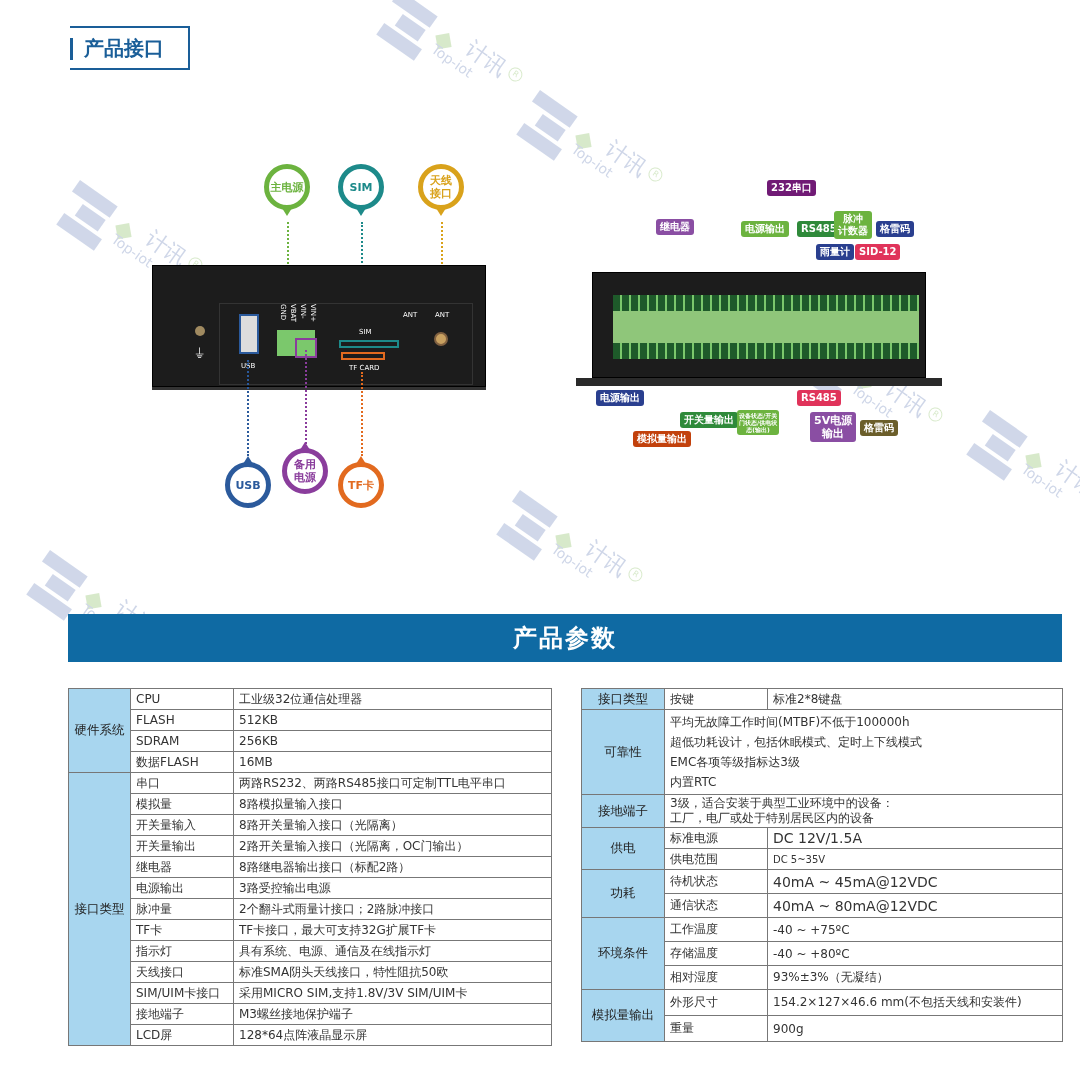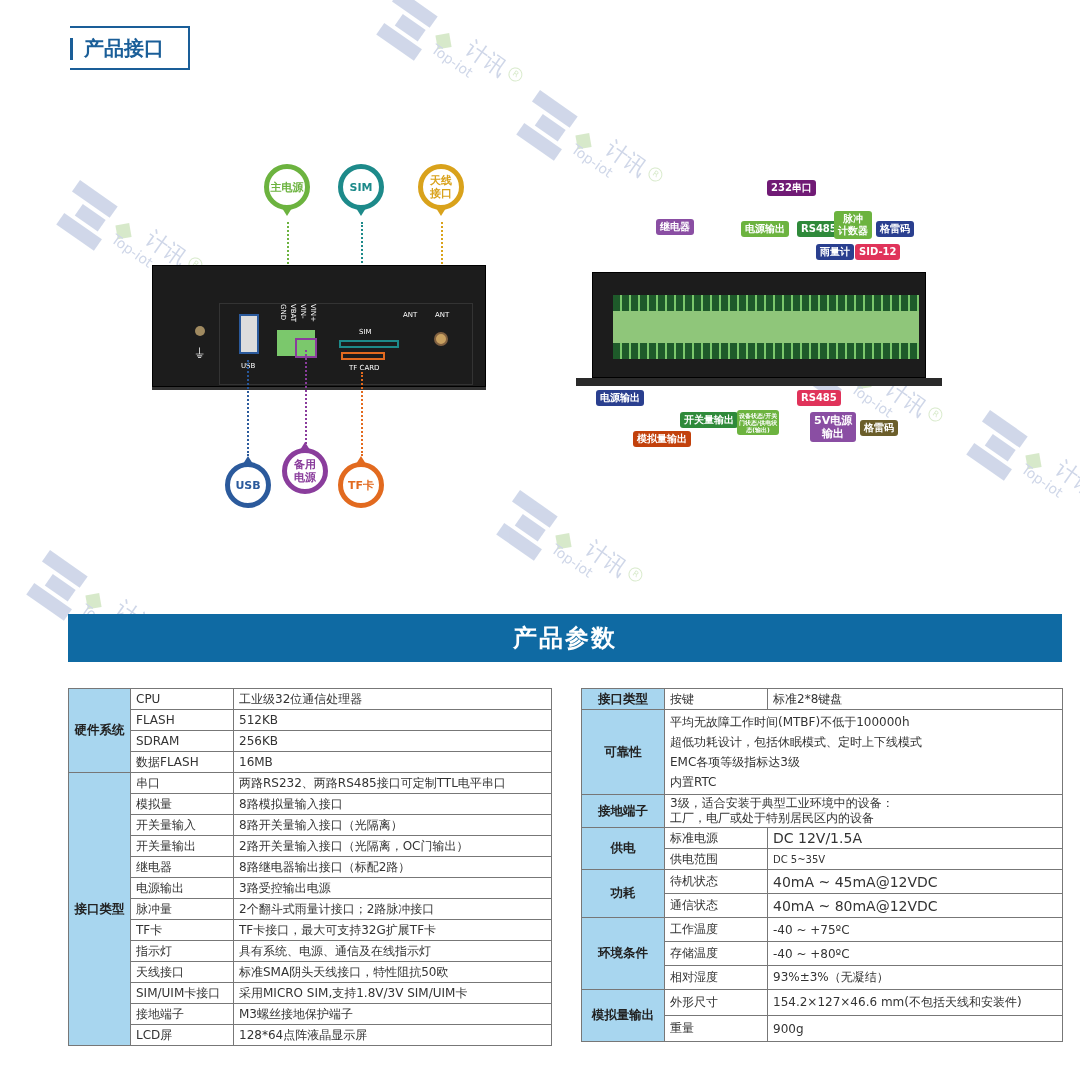--- a/index.html
+++ b/index.html
@@ -33,21 +33,21 @@
 
   
   .tag{position:absolute;color:#fff;font-size:10px;font-weight:bold;border-radius:3px;padding:2px 4px;line-height:12px;text-align:center;white-space:nowrap}
 
   
   .banner{left:68px;top:614px;width:994px;height:48px;background:#0f6aa3;color:#fff;font-size:24px;font-weight:bold;display:flex;align-items:center;justify-content:center;letter-spacing:2px}
 
   
   table{border-collapse:collapse;font-size:12px;color:#333;position:absolute;background:transparent}
   td{border:1.5px solid #777;padding:0 5px;height:21px;white-space:nowrap}
-  td.hd{background:#a8d6ef;font-weight:bold;text-align:center;font-size:12.5px;color:#222}
+  td.hd{background:#a8d6ef;font-weight:normal;text-align:center;font-size:12.5px;color:#222}
   td.k{width:103px}
   .multiline div{line-height:20px}
 </style>
 </head>
 <body>
 
 <div>
   <div class="wm" style="left:400px;top:-10px">
     <div class="bar" style="left:0;top:0"></div>
       <div class="bar" style="left:16px;top:18px;width:28px"></div>

